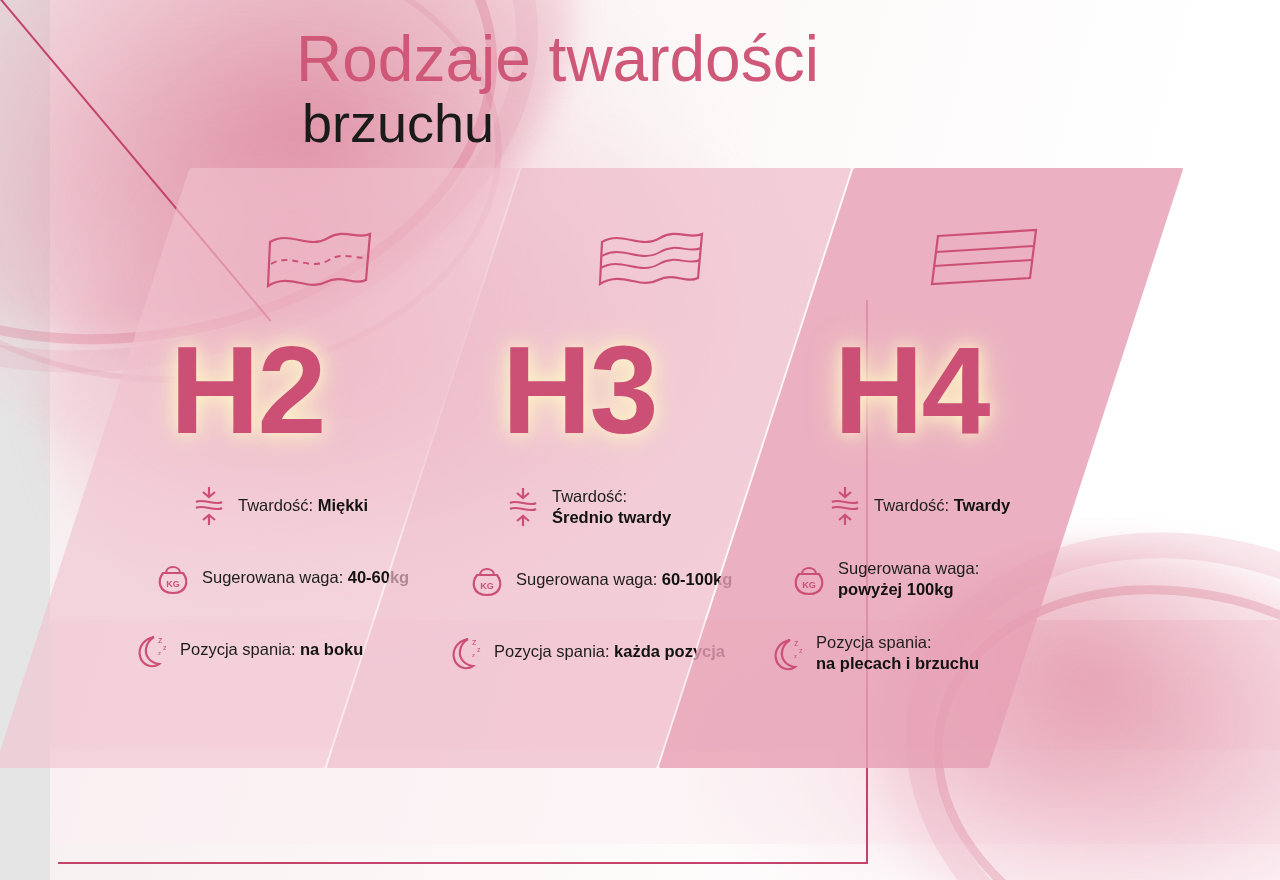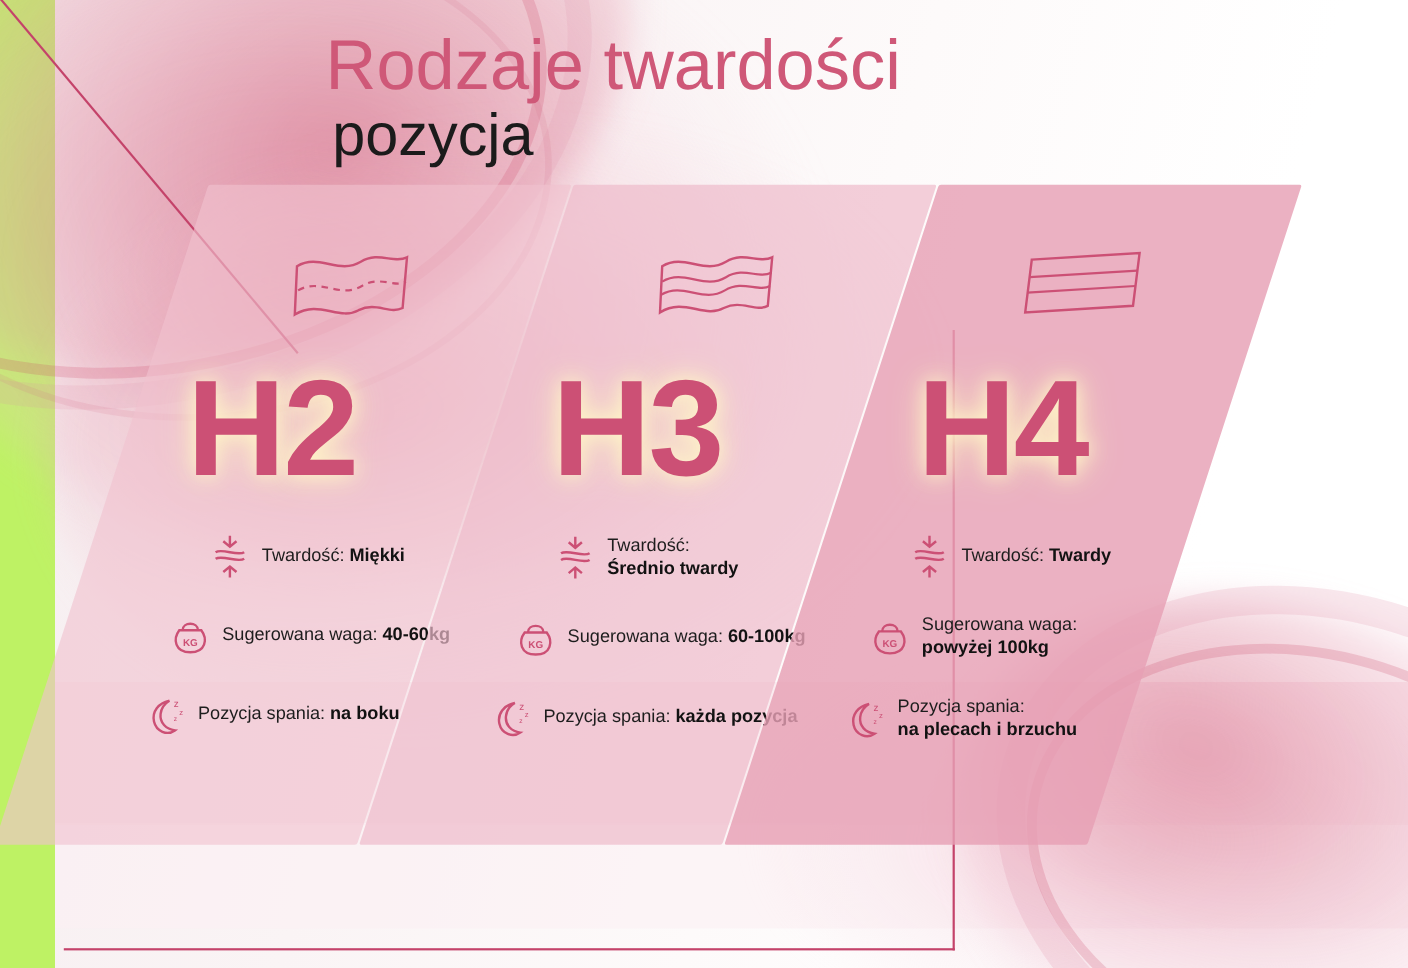--- a/index.html
+++ b/index.html
@@ -8,21 +8,21 @@
     background: #ffffff;
   }
   body {
     font-family: "Liberation Sans", sans-serif;
   }
   .stage {
     position: relative;
     width: 1280px;
     height: 880px;
     overflow: hidden;
-    background: #bef264;
+    background: #e5e5e5;
   }
   
   .bg-base {
     position: absolute;
     left: 50px; top: 0; width: 1230px; height: 880px;
     background: linear-gradient(105deg, #f6eef0 0%, #faf4f5 30%, #fdfafa 55%, #ffffff 80%);
   }
   .wash {
     position: absolute;
     border-radius: 50%;
@@ -226,21 +226,21 @@
   <div class="swoosh swoosh-3"></div>
   <div class="swoosh swoosh-4"></div>
   <div class="swoosh swoosh-5"></div>
 
   <div class="frame-line frame-bottom"></div>
   <div class="frame-line frame-right-v"></div>
   <div class="frame-diag"></div>
 
   <div class="title-wrap">
     <div class="title-main">Rodzaje twardości</div>
-    <div class="title-sub">pozycja</div>
+    <div class="title-sub">brzuchu</div>
   </div>
 
   <div class="cards">
 
     <div class="card card-h2">
       <div class="inner">
         <div class="card-icon">
           <svg viewBox="0 0 120 80" width="120" height="80">
             <path d="M10,22 C30,10 48,30 68,18 C84,8 98,20 110,14 L106,60 C94,66 82,54 66,62 C48,72 30,52 8,66 Z" fill="none" stroke="#cc5075" stroke-width="2.2"></path>
             <path d="M11,44 C31,32 49,52 69,40 C85,30 99,42 109,36" fill="none" stroke="#cc5075" stroke-width="2" stroke-dasharray="6 5"></path>

